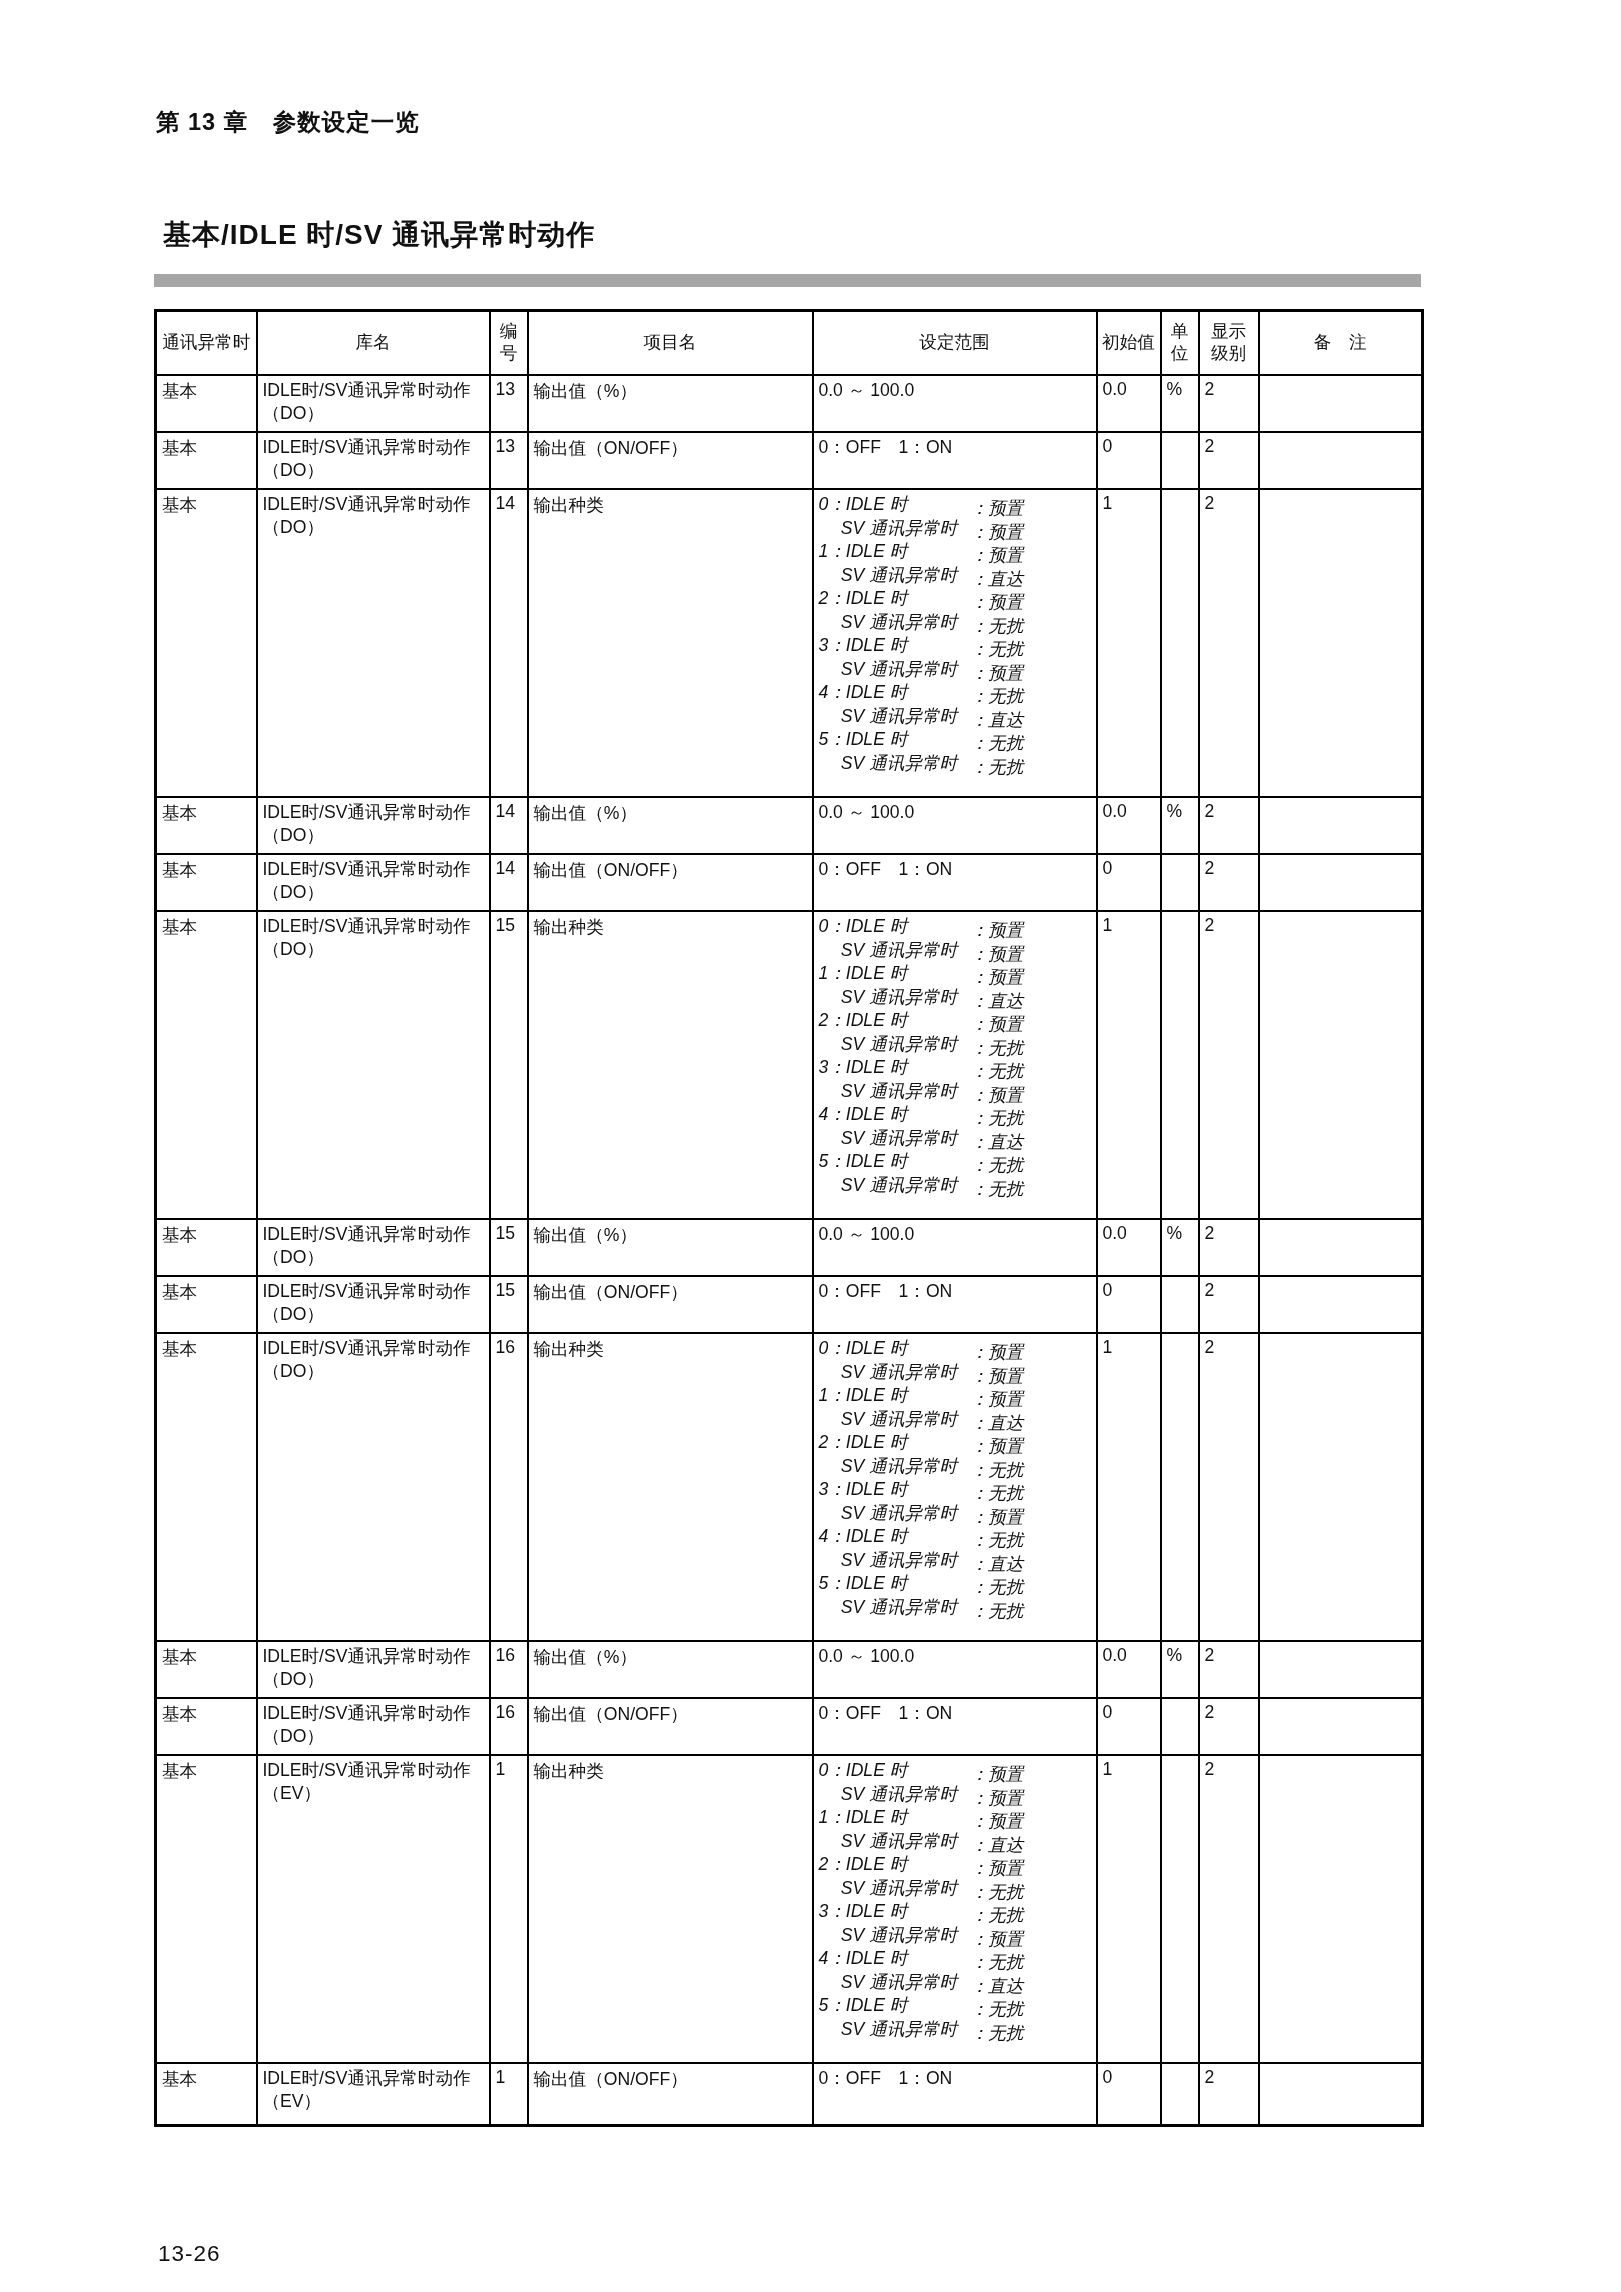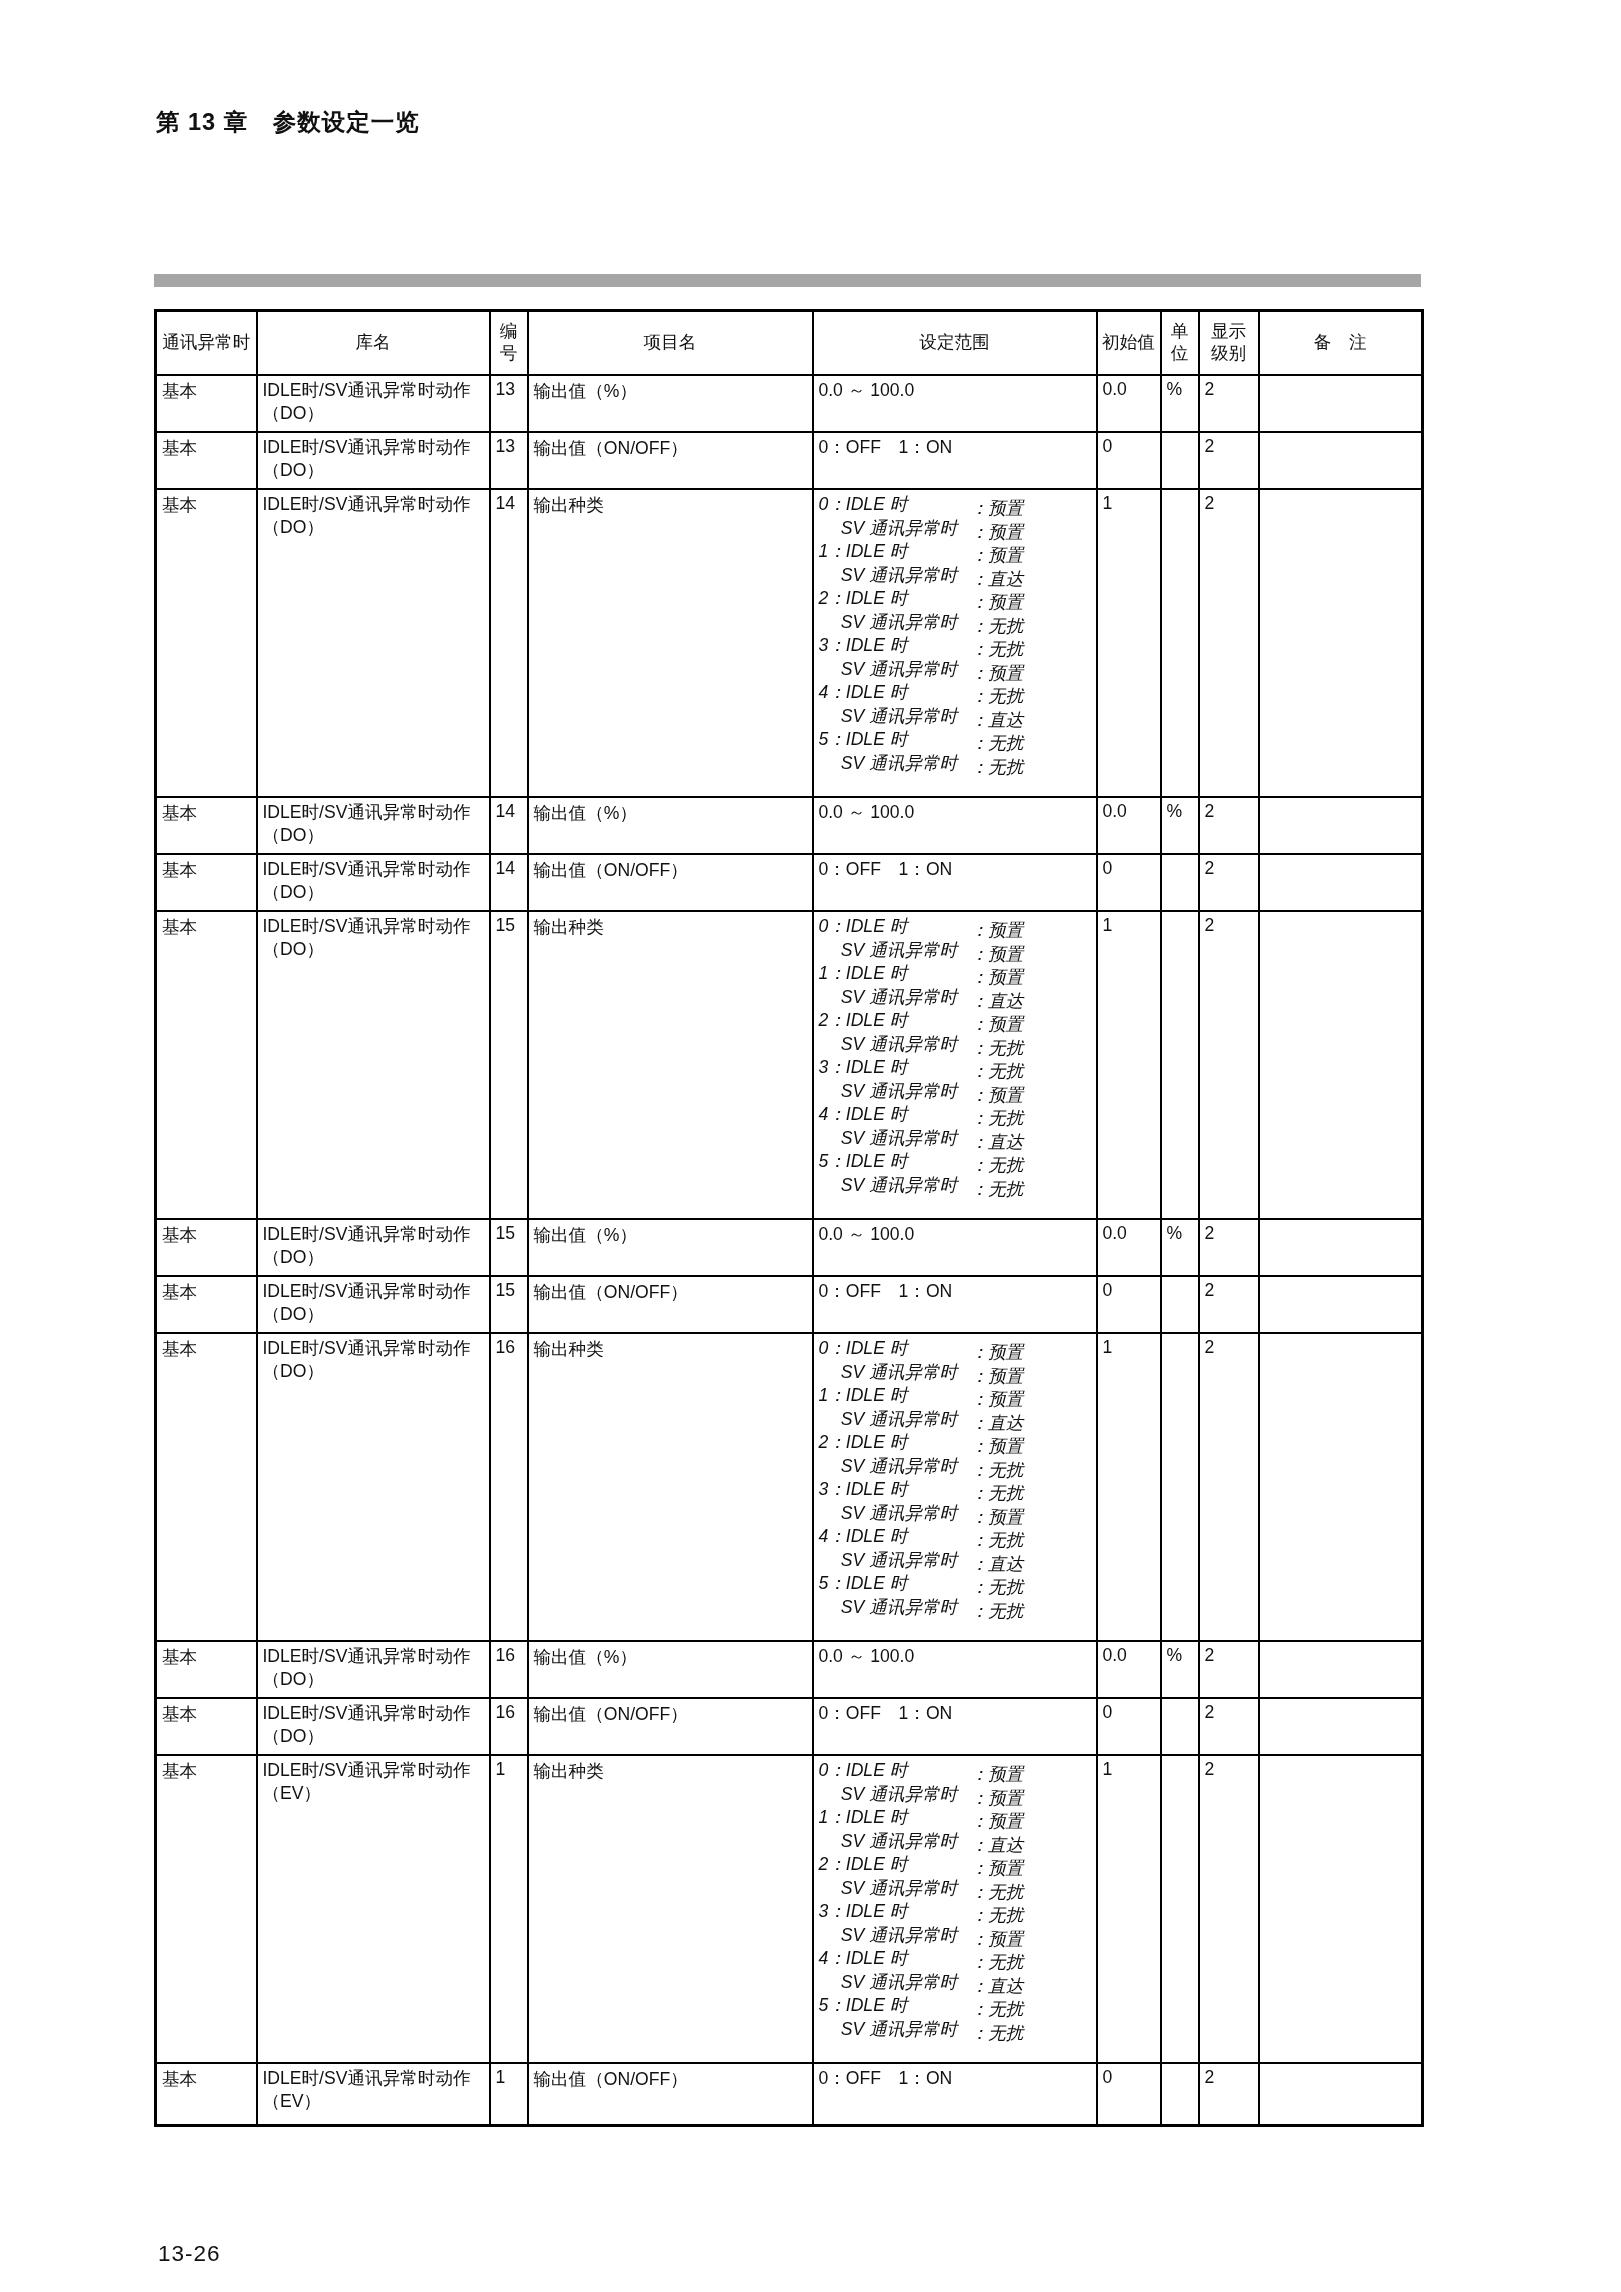--- a/index.html
+++ b/index.html
@@ -57,20 +57,21 @@
     font-size:22.5px;letter-spacing:1px;margin-top:48px;
   }
 </style>
 </head>
 <body>
 
 <div class="page">
 
   <div class="chapter-header">第 13 章　参数设定一览</div>
 
+  <div class="section-title">基本/IDLE 时/SV 通讯异常时动作</div>
 
   <div class="accent-bar" style="background: rgb(166, 166, 166);"></div>
 
   <table class="param-table">
     <colgroup>
       <col style="width:101px">
       <col style="width:233px">
       <col style="width:38px">
       <col style="width:285px">
       <col style="width:284px">

